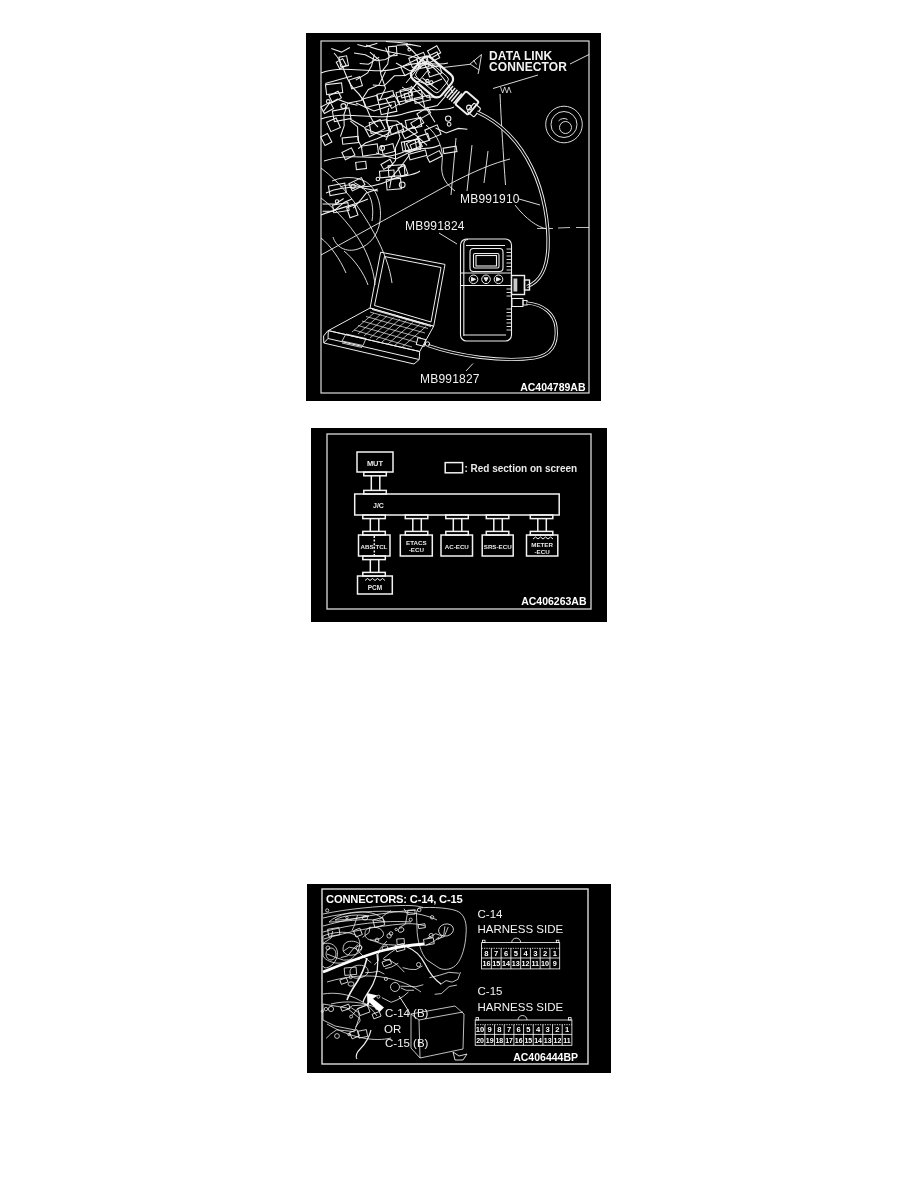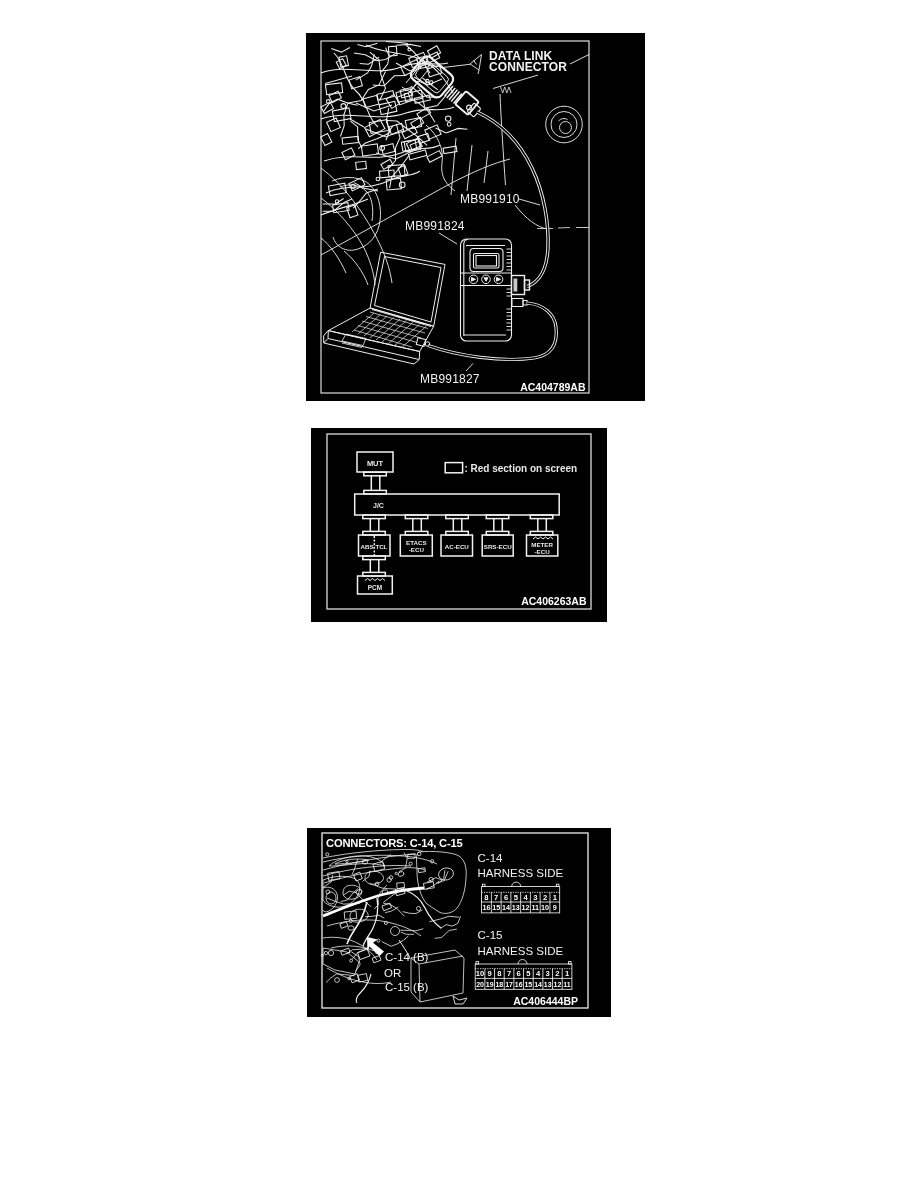--- a/index.html
+++ b/index.html
@@ -3,21 +3,21 @@
 <meta charset="utf-8">
 <style>
   html,body{margin:0;padding:0;background:#ffffff;width:918px;height:1188px;overflow:hidden;}
   body{font-family:"Liberation Sans", sans-serif;position:relative;}
   .panel{position:absolute;background:#000;will-change:transform;-webkit-font-smoothing:antialiased;}
   svg{display:block;}
 </style>
 </head>
 <body>
 
-<div class="panel" style="left:306px;top:33px;width:339px;height:368px;">
+<div class="panel" style="left:306px;top:33px;width:295px;height:368px;">
 <svg width="305" height="368" viewBox="0 0 305 368" fill="none" stroke="#efefef" stroke-width="0.9">
 
 <g>
         <rect x="15" y="8" width="268" height="352" stroke="#ddd" stroke-width="1.2"></rect>
       </g>
 
 <g>
         <text x="183" y="26.5" fill="#f2f2f2" stroke="none" font-size="12" font-weight="bold" letter-spacing="0.1">DATA LINK</text>
 <text x="183" y="38" fill="#f2f2f2" stroke="none" font-size="12" font-weight="bold" letter-spacing="0.1">CONNECTOR</text>
       </g>
@@ -442,21 +442,21 @@
 <path d="M54 152.5 l2.5 -2 2.5 2 2.5 -2 2.5 2 2.5 -2 2.5 2 2.5 -2 2.5 2" stroke-width="1"></path>
 <text x="63.9" y="161.5" fill="#e8e8e8" stroke="none" font-size="6.5" font-weight="bold" text-anchor="middle">PCM</text>
       </g>
 
 <g>
         <text x="275.5" y="177" fill="#fff" stroke="none" font-size="10.5" font-weight="bold" text-anchor="end">AC406263AB</text>
       </g>
 </svg>
 </div>
 
-<div class="panel" style="left:307px;top:828px;width:304px;height:189px;text-align:center;">
+<div class="panel" style="left:307px;top:884px;width:304px;height:189px;text-align:center;">
 <svg width="304" height="189" viewBox="0 0 304 189" fill="none" stroke="#efefef" stroke-width="0.8">
 
 <g>
         <rect x="15" y="5" width="266" height="175" stroke="#ddd" stroke-width="1.4"></rect>
       </g>
 
 <g>
         <text x="19" y="18.5" fill="#fff" stroke="none" font-size="11.2" font-weight="bold" letter-spacing="-0.2">CONNECTORS: C-14, C-15</text>
       </g>
 

